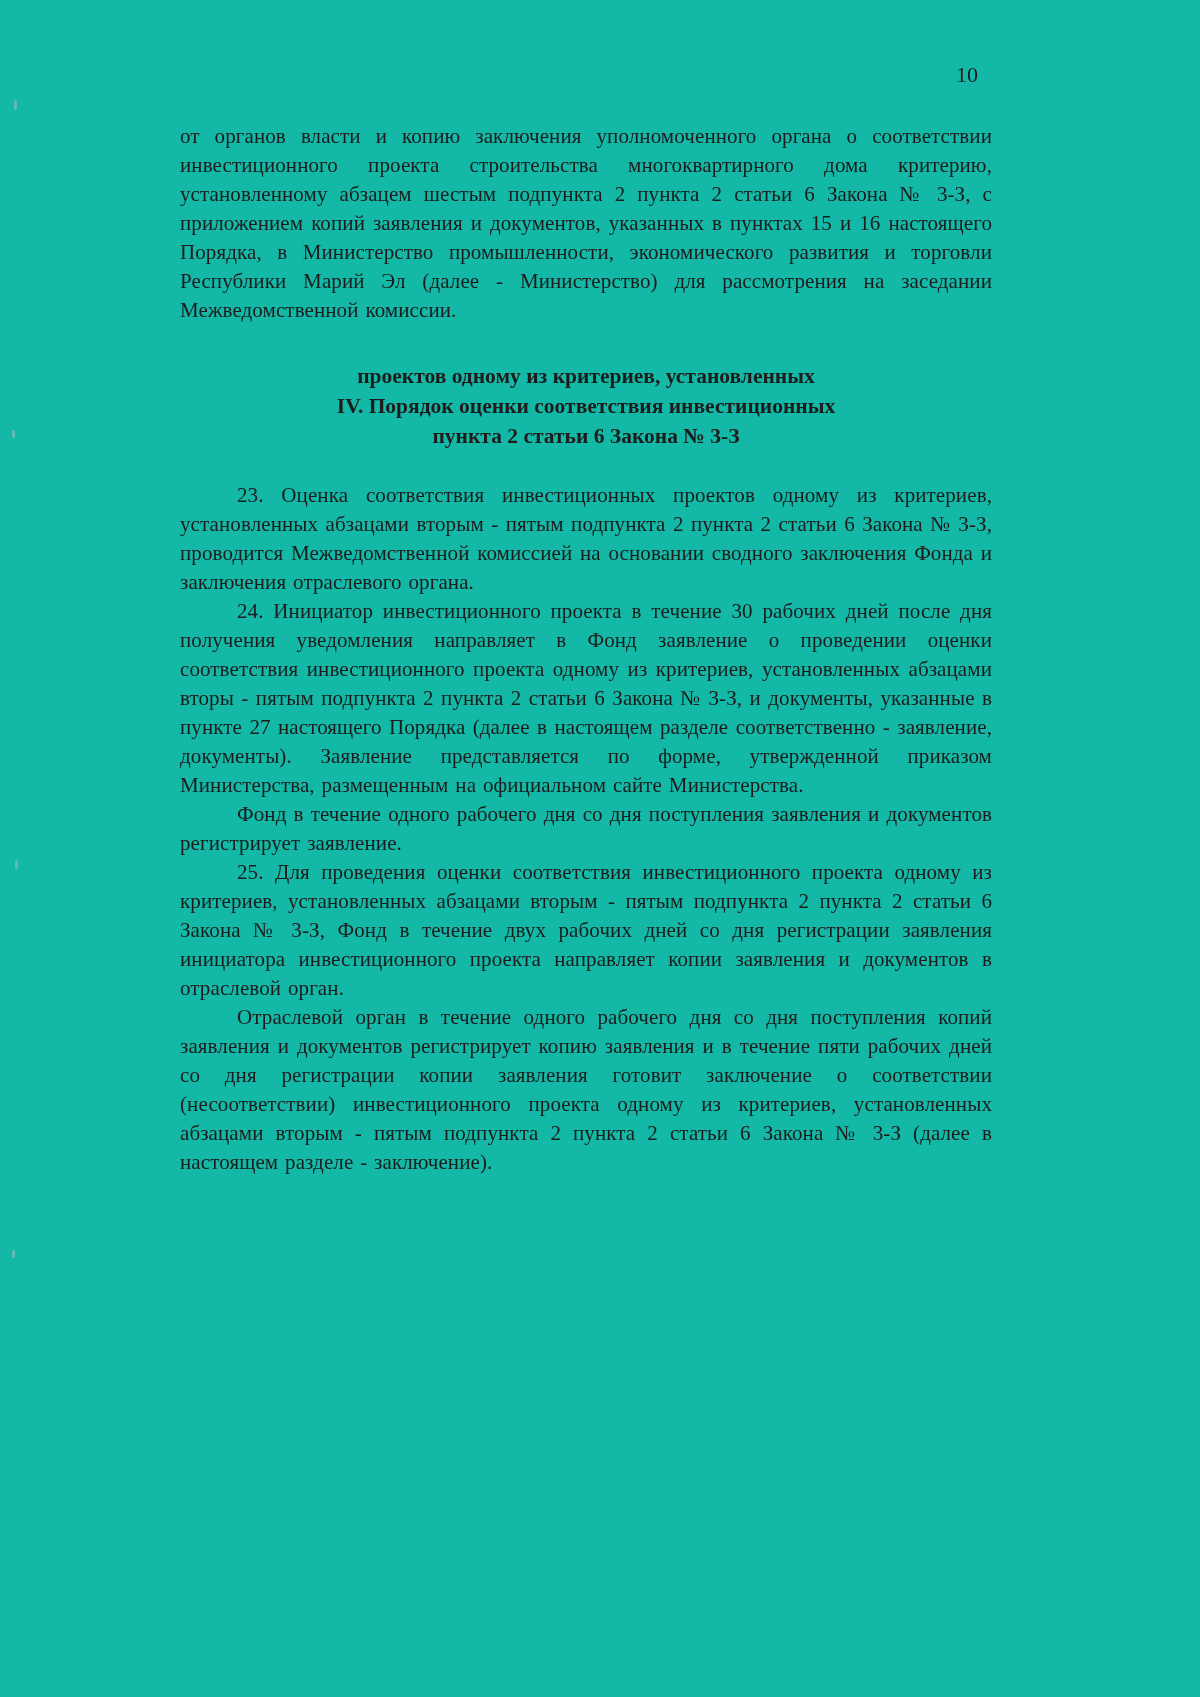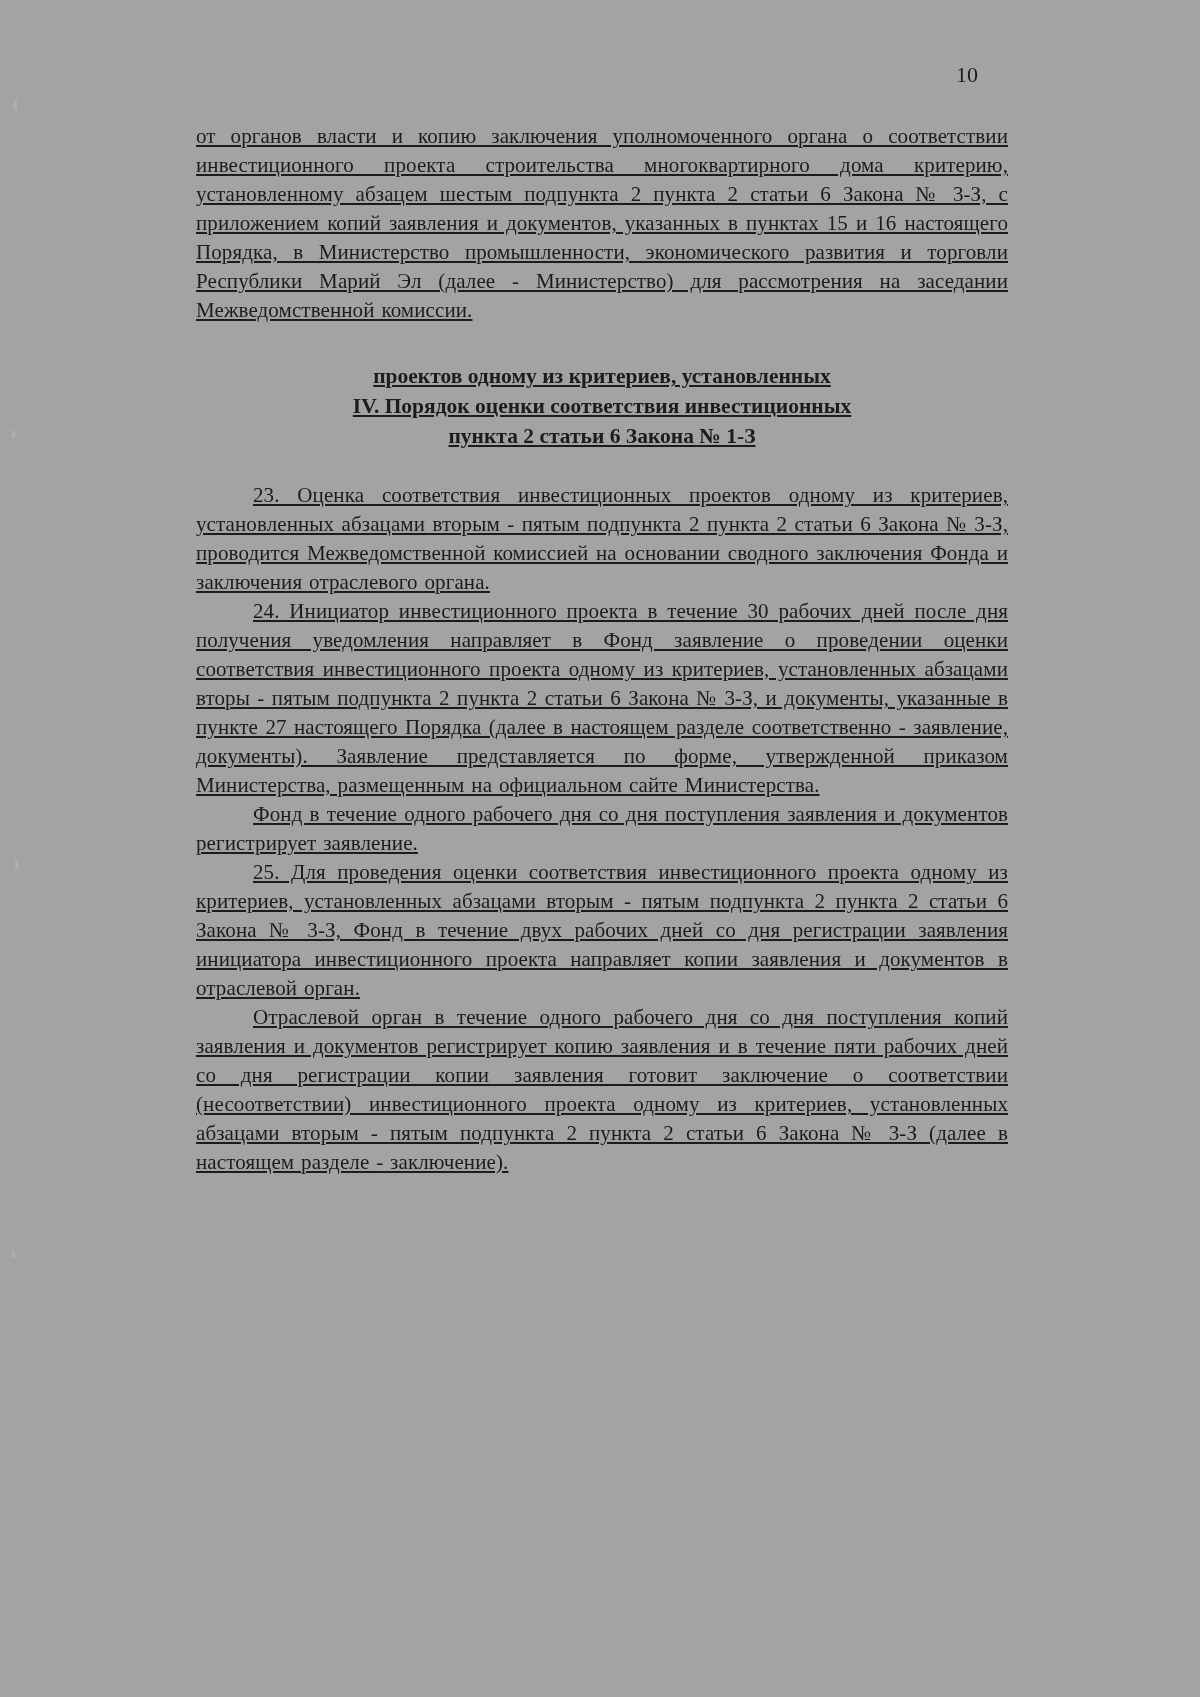--- a/index.html
+++ b/index.html
@@ -4,44 +4,43 @@
 <style>
   html, body {
     margin: 0;
     padding: 0;
     background: #ffffff;
   }
   .page {
     position: relative;
     width: 1200px;
     height: 1697px;
-    background: #a3a3a3;
+    background: #14b8a6;
     font-family: "Liberation Serif", serif;
     color: #1c1c1c;
     overflow: hidden;
   }
   .scan-artifact {
     position: absolute;
     background: #bfbfbf;
     opacity: 0.45;
     border-radius: 2px;
   }
   .page-number {
     position: absolute;
     top: 64px;
     right: 222px;
     font-size: 22px;
     line-height: 1;
   }
   .content {
     position: absolute;
     top: 122px;
-    left: 196px;
+    left: 180px;
     width: 812px;
-    text-decoration: underline;
   }
   .para {
     margin: 0;
     font-size: 21px;
     line-height: 29px;
     text-align: justify;
     text-indent: 57px;
     letter-spacing: 0.1px;
     word-spacing: 1.5px;
   }
@@ -71,21 +70,21 @@
 
   <div class="page-number">10</div>
 
   <div class="content">
 
     <p class="para flush">от органов власти и копию заключения уполномоченного органа о соответствии инвестиционного проекта строительства многоквартирного дома критерию, установленному абзацем шестым подпункта 2 пункта 2 статьи 6 Закона № 3-З, с приложением копий заявления и документов, указанных в пунктах 15 и 16 настоящего Порядка, в Министерство промышленности, экономического развития и торговли Республики Марий Эл (далее - Министерство) для рассмотрения на заседании Межведомственной комиссии.</p>
 
     <div class="heading">
       <div class="hline">проектов одному из критериев, установленных</div>
       <div class="hline">IV. Порядок оценки соответствия инвестиционных</div>
-      <div class="hline">пункта 2 статьи 6 Закона № 1-З</div>
+      <div class="hline">пункта 2 статьи 6 Закона № 3-З</div>
     </div>
 
     <p class="para">23. Оценка соответствия инвестиционных проектов одному из критериев, установленных абзацами вторым - пятым подпункта 2 пункта 2 статьи 6 Закона № 3-З, проводится Межведомственной комиссией на основании сводного заключения Фонда и заключения отраслевого органа.</p>
     <p class="para">24. Инициатор инвестиционного проекта в течение 30 рабочих дней после дня получения уведомления направляет в Фонд заявление о проведении оценки соответствия инвестиционного проекта одному из критериев, установленных абзацами вторы - пятым подпункта 2 пункта 2 статьи 6 Закона № 3-З, и документы, указанные в пункте 27 настоящего Порядка (далее в настоящем разделе соответственно - заявление, документы). Заявление представляется по форме, утвержденной приказом Министерства, размещенным на официальном сайте Министерства.</p>
     <p class="para">Фонд в течение одного рабочего дня со дня поступления заявления и документов регистрирует заявление.</p>
     <p class="para">25. Для проведения оценки соответствия инвестиционного проекта одному из критериев, установленных абзацами вторым - пятым подпункта 2 пункта 2 статьи 6 Закона № 3-З, Фонд в течение двух рабочих дней со дня регистрации заявления инициатора инвестиционного проекта направляет копии заявления и документов в отраслевой орган.</p>
     <p class="para">Отраслевой орган в течение одного рабочего дня со дня поступления копий заявления и документов регистрирует копию заявления и в течение пяти рабочих дней со дня регистрации копии заявления готовит заключение о соответствии (несоответствии) инвестиционного проекта одному из критериев, установленных абзацами вторым - пятым подпункта 2 пункта 2 статьи 6 Закона № 3-З (далее в настоящем разделе - заключение).</p>
 
   </div>
 </div>

